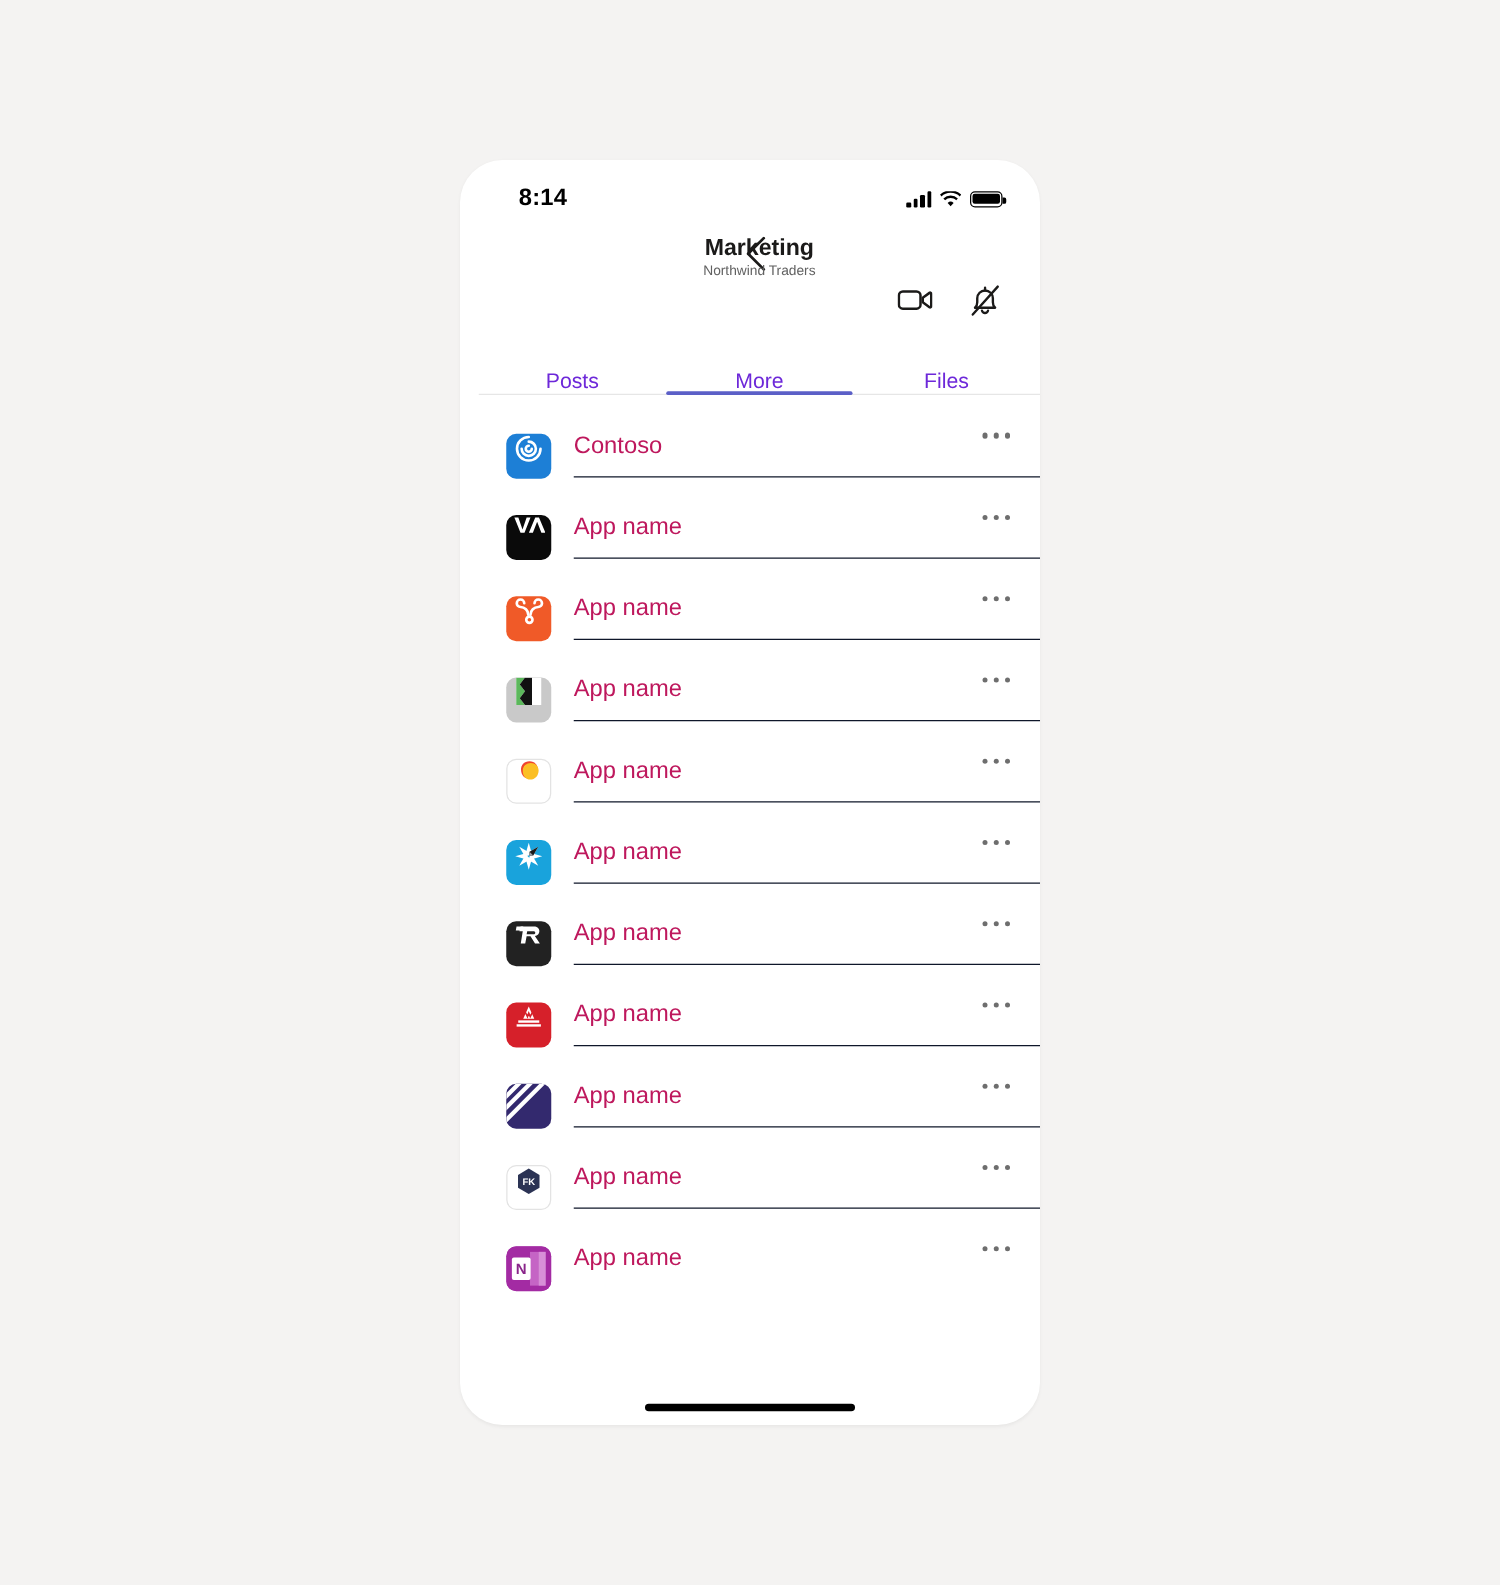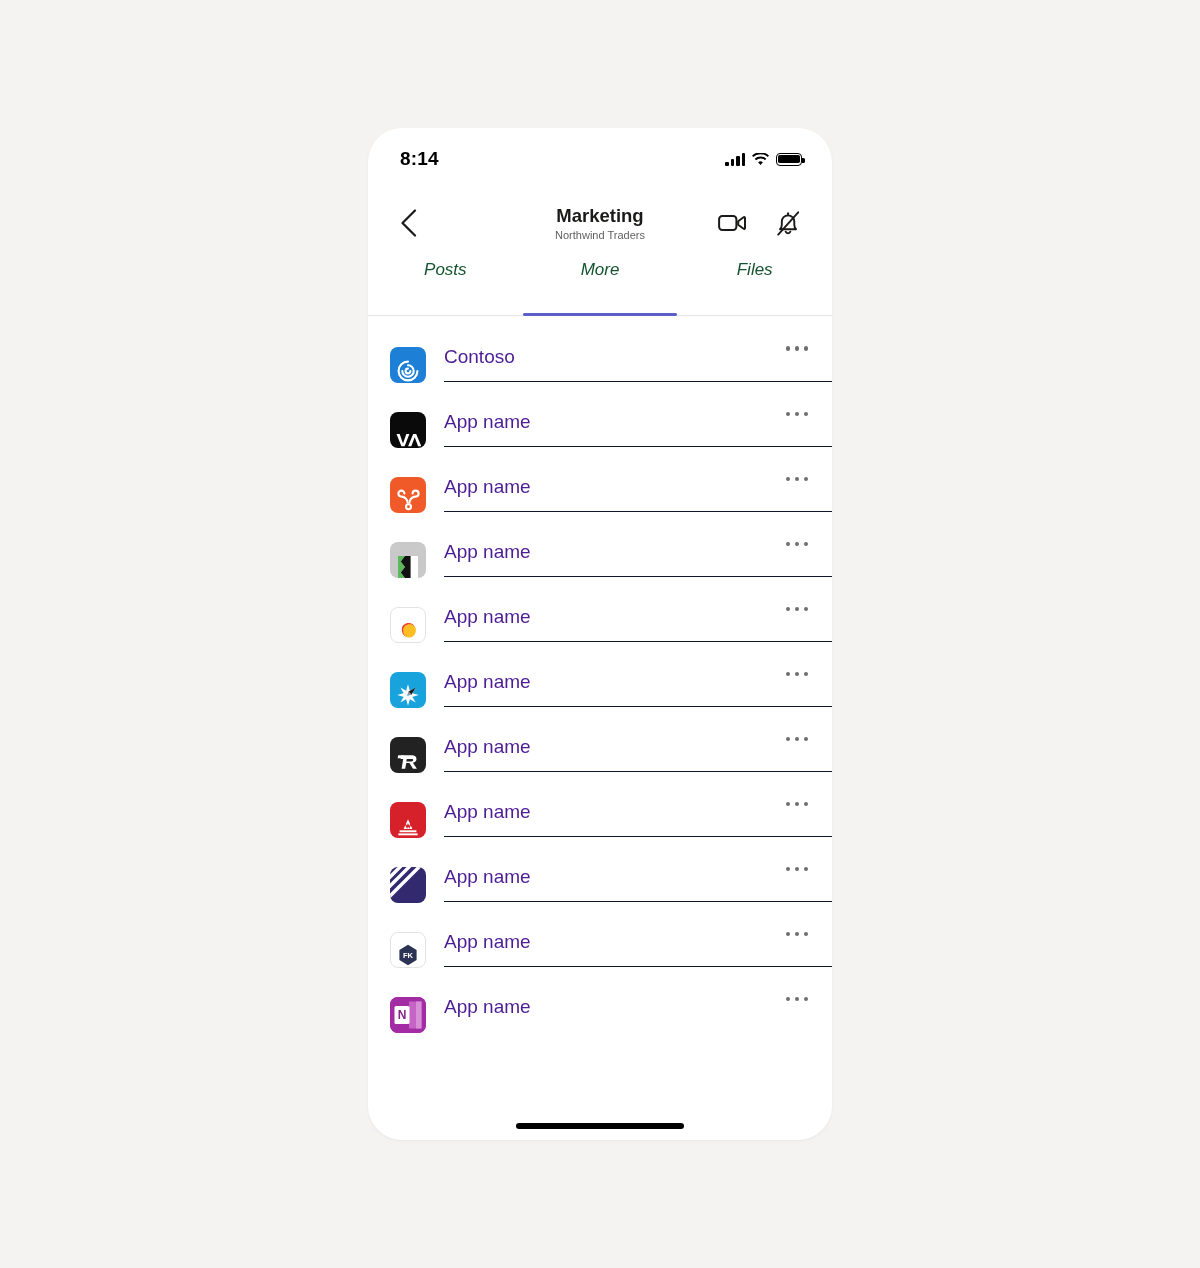--- a/index.html
+++ b/index.html
@@ -67,20 +67,21 @@
   }
   .batt span { display:block; height:100%; background:#000; border-radius:1.8px; }
 
   
   .header {
     height: 74px;
     display: flex;
     align-items: center;
     padding: 0 24px 0 18px;
     position: relative;
+    flex-direction: column;
   }
   .back-btn {
     width: 44px; height: 44px;
     display: flex; align-items: center; justify-content: center;
     cursor: pointer;
   }
   .header-titles {
     position: absolute;
     left: 0; right: 0;
     text-align: center;
@@ -113,27 +114,26 @@
 
   
   .tabs {
     display: flex;
     height: 56px;
     border-bottom: 1px solid #e6e6e6;
   }
   .tab {
     flex: 1;
     display: flex;
-    align-items: flex-start;
+    align-items: flex-end;
     justify-content: center;
     font-size: 17px;
-    color: #14532d;
+    color: #6d28d9;
     position: relative;
     cursor: pointer;
-    font-style: italic;
   }
   .tab.active::after {
     content: "";
     position: absolute;
     left: 0; right: 0; bottom: -1px;
     height: 3px;
     background: var(--accent, #5b5fc7);
     border-radius: 2px;
   }
 
@@ -157,41 +157,41 @@
     flex: 1;
     display: flex;
     align-items: center;
     height: 100%;
     border-top: 1px solid #0f172a;
     padding-right: 18px;
   }
   .app-row:first-child .app-body { border-top: none; }
   .app-label {
     font-size: 19px;
-    color: #4c1d95;
+    color: #be185d;
     flex: 1;
     margin-top: 16px;
   }
   .more-dots {
     display: flex; gap: 4.5px;
     padding: 10px 6px;
     cursor: pointer;
   }
   .more-dots b {
     display: block;
     width: 4.5px; height: 4.5px;
     border-radius: 50%;
     background: #6e6e6e;
   }
 
   
   .ico {
     width: 36px; height: 36px;
     border-radius: 8px;
-    display: flex; align-items: flex-end; justify-content: center;
+    display: flex; align-items: flex-start; justify-content: center;
     overflow: hidden;
     position: relative;
     margin-top: 32px;
   }
   .ico svg { display: block; }
   .ico-bordered { border: 1px solid #e3e3e3; background:#fff; }
 
   
   .home-ind {
     position: absolute;
@@ -199,21 +199,21 @@
     transform: translateX(-50%);
     width: 168px; height: 6px;
     background: #000;
     border-radius: 3px;
   }
 </style>
 </head>
 <body style="background: rgb(244, 243, 242);">
 
 <div id="stage" style="background: rgb(244, 243, 242);">
-  <div class="phone" style="background: rgb(255, 255, 255);">
+  <div class="phone" style="background: rgb(255, 255, 255); padding-left: 15px;">
 
     <div class="statusbar">
       <div class="status-time">8:14</div>
       <div class="status-icons">
         <span class="bars">
             <i></i>
             <i></i>
             <i></i>
             <i></i>
           </span>

